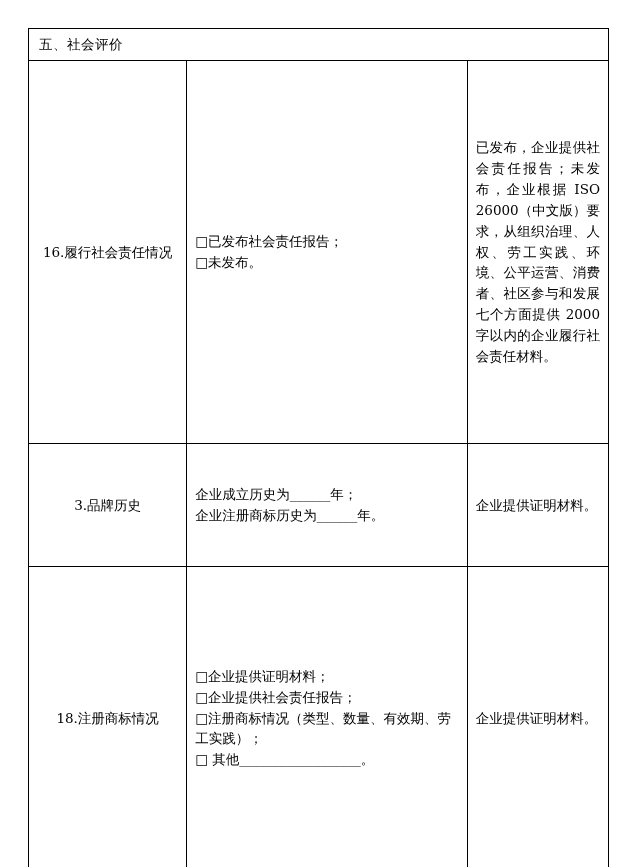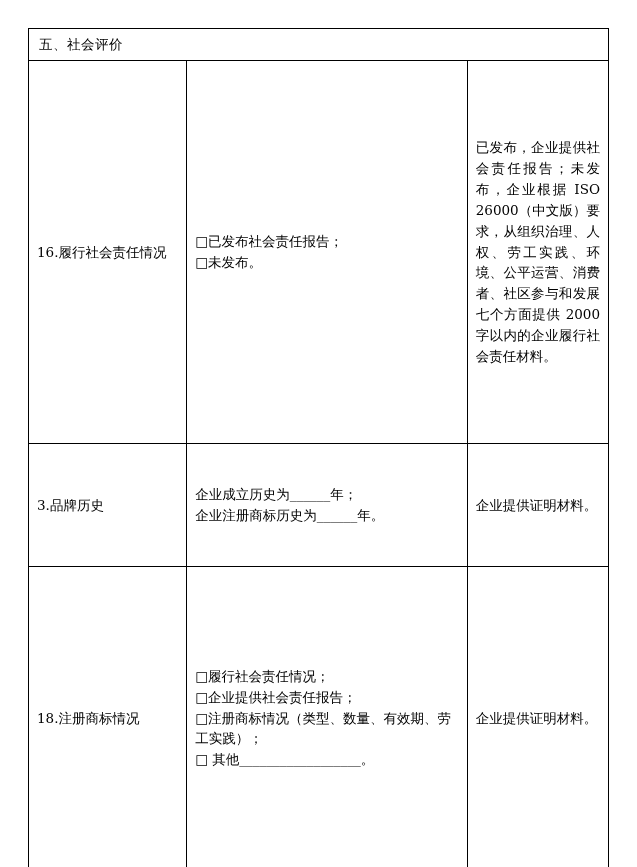--- a/index.html
+++ b/index.html
@@ -39,20 +39,21 @@
     font-size: 14px;
     letter-spacing: 0.5px;
   }
   .col-label { width: 158px; }
   .col-content { width: 280px; }
   .col-note { width: 141px; }
 
   .label-text {
     font-size: 14px;
     line-height: 1.6;
+    text-align: center;
   }
   .content-text {
     font-size: 13.5px;
     line-height: 1.65;
   }
   .note-text {
     font-size: 13.5px;
     line-height: 1.75;
     text-align: justify;
     text-justify: inter-ideograph;
@@ -102,21 +103,21 @@
         <td class="cell-mid content-text">
           <p class="line-item">企业成立历史为______年；</p>
           <p class="line-item">企业注册商标历史为______年。</p>
         </td>
         <td class="cell-mid note-text">企业提供证明材料。</td>
       </tr>
 
       <tr class="row-18">
         <td class="cell-mid label-text">18.注册商标情况</td>
         <td class="cell-mid content-text">
-          <p>□履行社会责任情况；</p>
+          <p>□企业提供证明材料；</p>
           <p>□企业提供社会责任报告；</p>
           <p>□注册商标情况（类型、数量、有效期、劳工实践）；</p>
           <p>□ 其他__________________。</p>
         </td>
         <td class="cell-mid note-text">企业提供证明材料。</td>
       </tr>
     </tbody>
   </table>
 </div>
 

